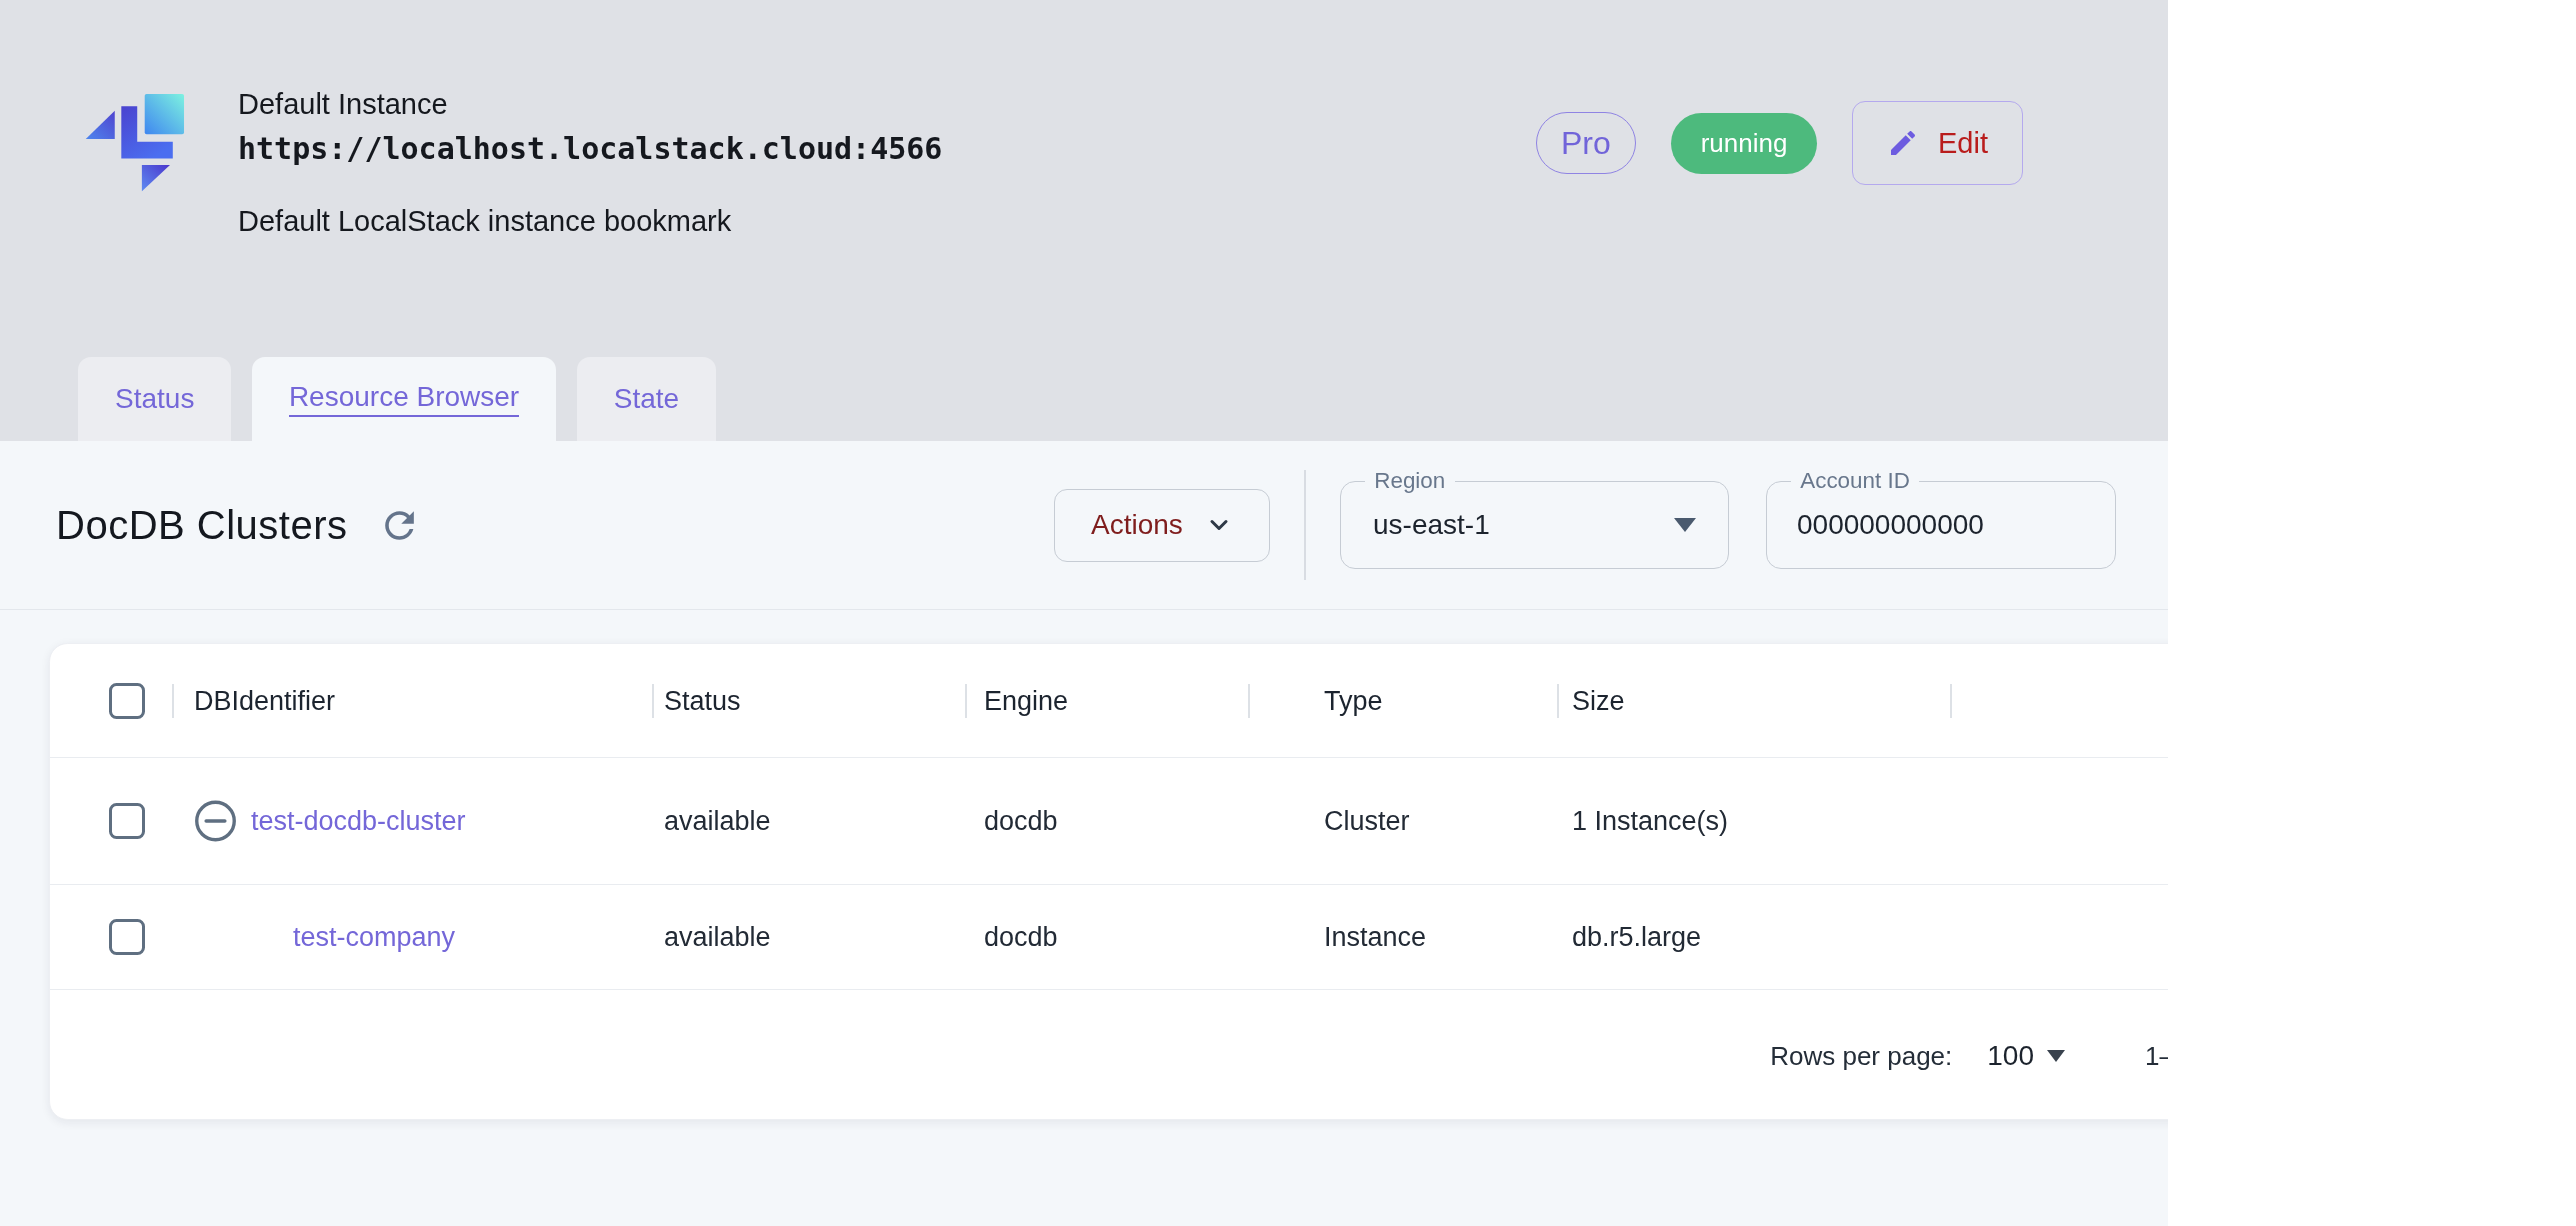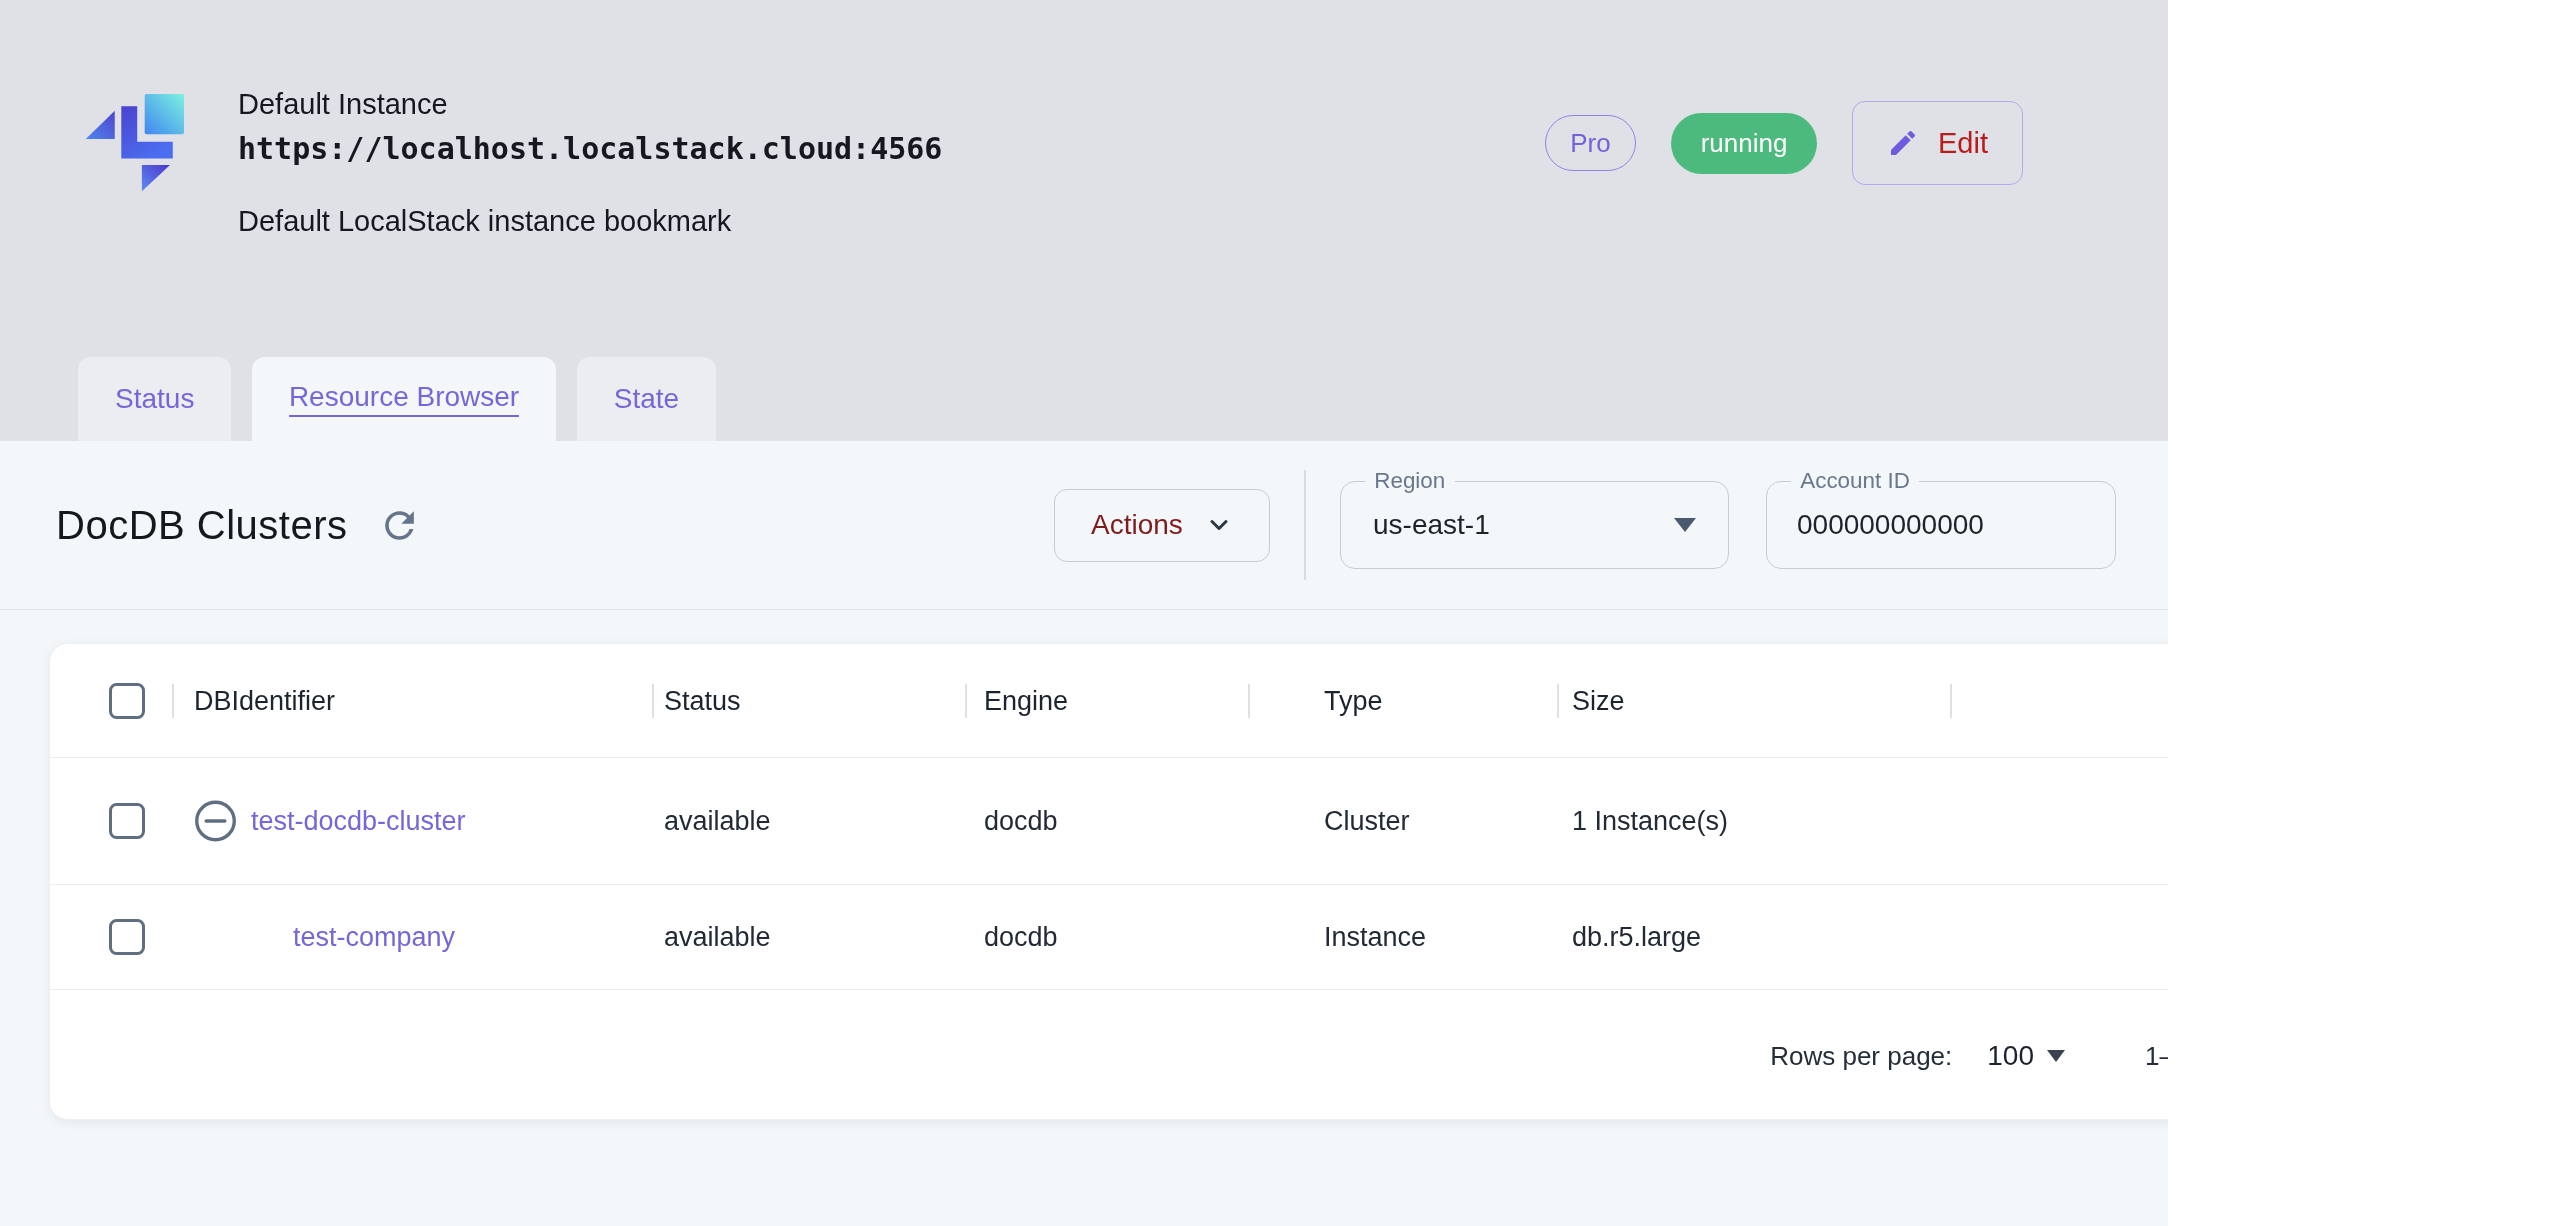--- a/index.html
+++ b/index.html
@@ -10,21 +10,21 @@
   
   .topbar { position:absolute; top:0; left:0; width:100%; height:441px; background:#dfe1e6; }
   .header-row { position:absolute; top:79px; left:82px; display:flex; }
   .logo { width:117px; height:117px; flex:0 0 auto; }
   .header-text { margin-left:39px; }
   .instance-title { margin-top:9.3px; font-size:29px; color:#15181e; }
   .instance-url { margin-top:9.3px; font-family:"DejaVu Sans Mono", monospace; font-weight:700; font-size:30px; color:#15181e; }
   .instance-subtitle { margin-top:39px; font-size:29px; color:#15181e; }
 
   .header-badges { position:absolute; top:100px; right:145px; height:86px; display:flex; align-items:center; gap:35px; }
-  .badge-pro { border:1.9px solid #8f83e3; color:#7164d9; border-radius:931px; padding:11.2px 24px; font-size:26px; background:transparent; }
+  .badge-pro { border:1.9px solid #8f83e3; color:#7164d9; border-radius:931px; padding:11.2px 24px; font-size:32px; background:transparent; }
   .badge-running { background:#4dba7d; color:#ffffff; border-radius:931px; padding:15px 30px; font-size:26px; }
   .btn-edit { display:flex; align-items:center; gap:18.6px; border:1.9px solid #b4a9ee; color:#b91c1c; border-radius:13px; padding:0 34px; height:84px; font-size:29px; cursor:pointer; background:transparent; }
 
   
   .tabs { position:absolute; left:78px; bottom:0; display:flex; gap:20.5px; align-items:flex-end; }
   .tab { height:84px; padding:0 37px; display:flex; align-items:center; border-radius:13px 13px 0 0; background:#ecedf1; color:#7467d8; font-size:28px; cursor:pointer; }
   .tab.active { background:#f4f7fa; }
   .tab.active .tab-label { border-bottom:2.8px solid #7467d8; padding-bottom:2.8px; }
 
   

